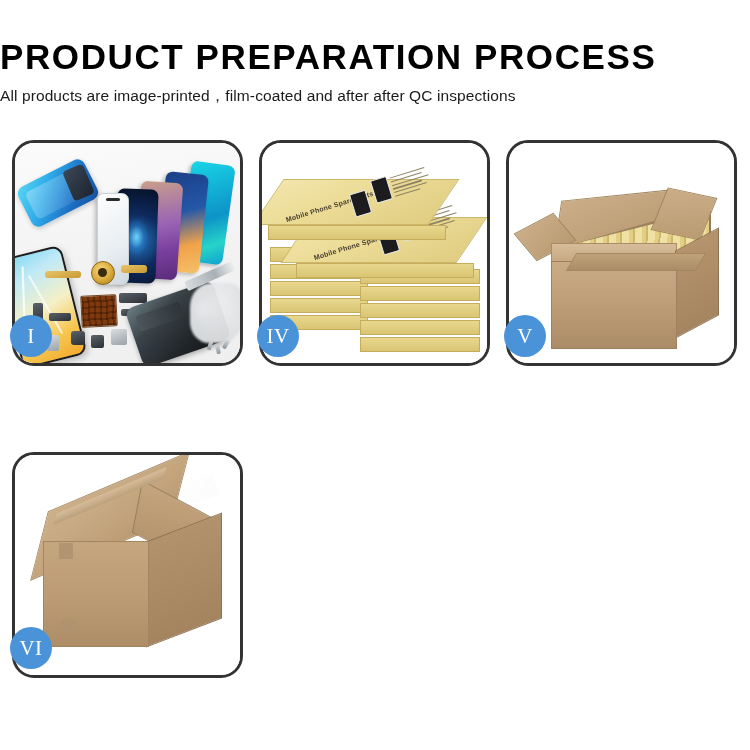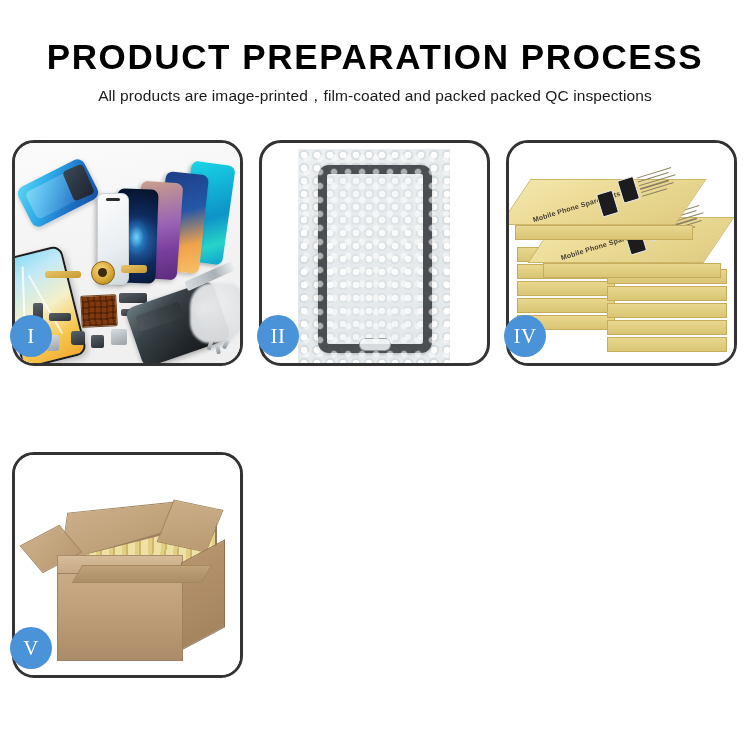--- a/index.html
+++ b/index.html
@@ -22,21 +22,21 @@
     background: #ffffff;
     box-sizing: border-box;
   }
 
   
   .header {
     position: absolute;
     left: 0;
     top: 36px;
     width: 750px;
-    text-align: center;
+    text-align: left;
   }
   .title {
     font-family: "Liberation Sans", sans-serif;
     font-size: 35px;
     font-weight: bold;
     letter-spacing: 1.6px;
     color: #000000;
     line-height: 42px;
     white-space: nowrap;
   }
@@ -576,21 +576,21 @@
     filter: blur(0.6px);
   }
 </style>
 </head>
 <body>
 
 <div class="page">
 
   <div class="header">
     <div class="title">PRODUCT PREPARATION PROCESS</div>
-    <div class="subtitle">All products are image-printed，film-coated and packed packed QC inspections</div>
+    <div class="subtitle">All products are image-printed，film-coated and after after QC inspections</div>
   </div>
 
   <div class="grid">
 
     <div class="panel">
       <div class="panel-inner">
         <div class="p1-bg"></div>
         <div class="tilt-screen"></div>
         <div class="phone-fan">
           <div class="fanphone fp5"></div>
@@ -619,30 +619,20 @@
         <div class="hand-blur"></div>
         <div class="screwset">
             <i></i>
             <i></i>
             <i></i>
           </div>
       </div>
       <div class="badge">I</div>
     </div>
 
-    <div class="panel">
-      <div class="panel-inner">
-        <div class="p2-photo">
-          <div class="bubble"></div>
-          <div class="screen-glass"></div>
-          <div class="bubble-overlay"></div>
-        </div>
-      </div>
-      <div class="badge">II</div>
-    </div>
 
 
     <div class="panel">
       <div class="panel-inner">
         <div class="p4-stage">
           <div class="stack">
 
             <div class="sbox" style="left:2px;  top:150px; width:96px; height:13px;">
                 <div class="front"></div>
               </div>
@@ -728,15 +718,30 @@
           <div class="flap flap-right"></div>
           <div class="carton-top-rim"></div>
           <div class="carton-side"></div>
           <div class="carton-front"></div>
           <div class="flap flap-front"></div>
         </div>
       </div>
       <div class="badge">V</div>
     </div>
 
+    <div class="panel">
+      <div class="panel-inner">
+        <div class="p6-stage">
+          <div class="c6-shine"></div>
+          <div class="c6-top"></div>
+          <div class="c6-top-right"></div>
+          <div class="c6-seam"></div>
+          <div class="c6-side"></div>
+          <div class="c6-front"></div>
+          <div class="c6-tape c6-tape-1"></div>
+          <div class="c6-tape c6-tape-2"></div>
+        </div>
+      </div>
+      <div class="badge">VI</div>
+    </div>
 
   </div>
 </div>
 
 </body></html>

